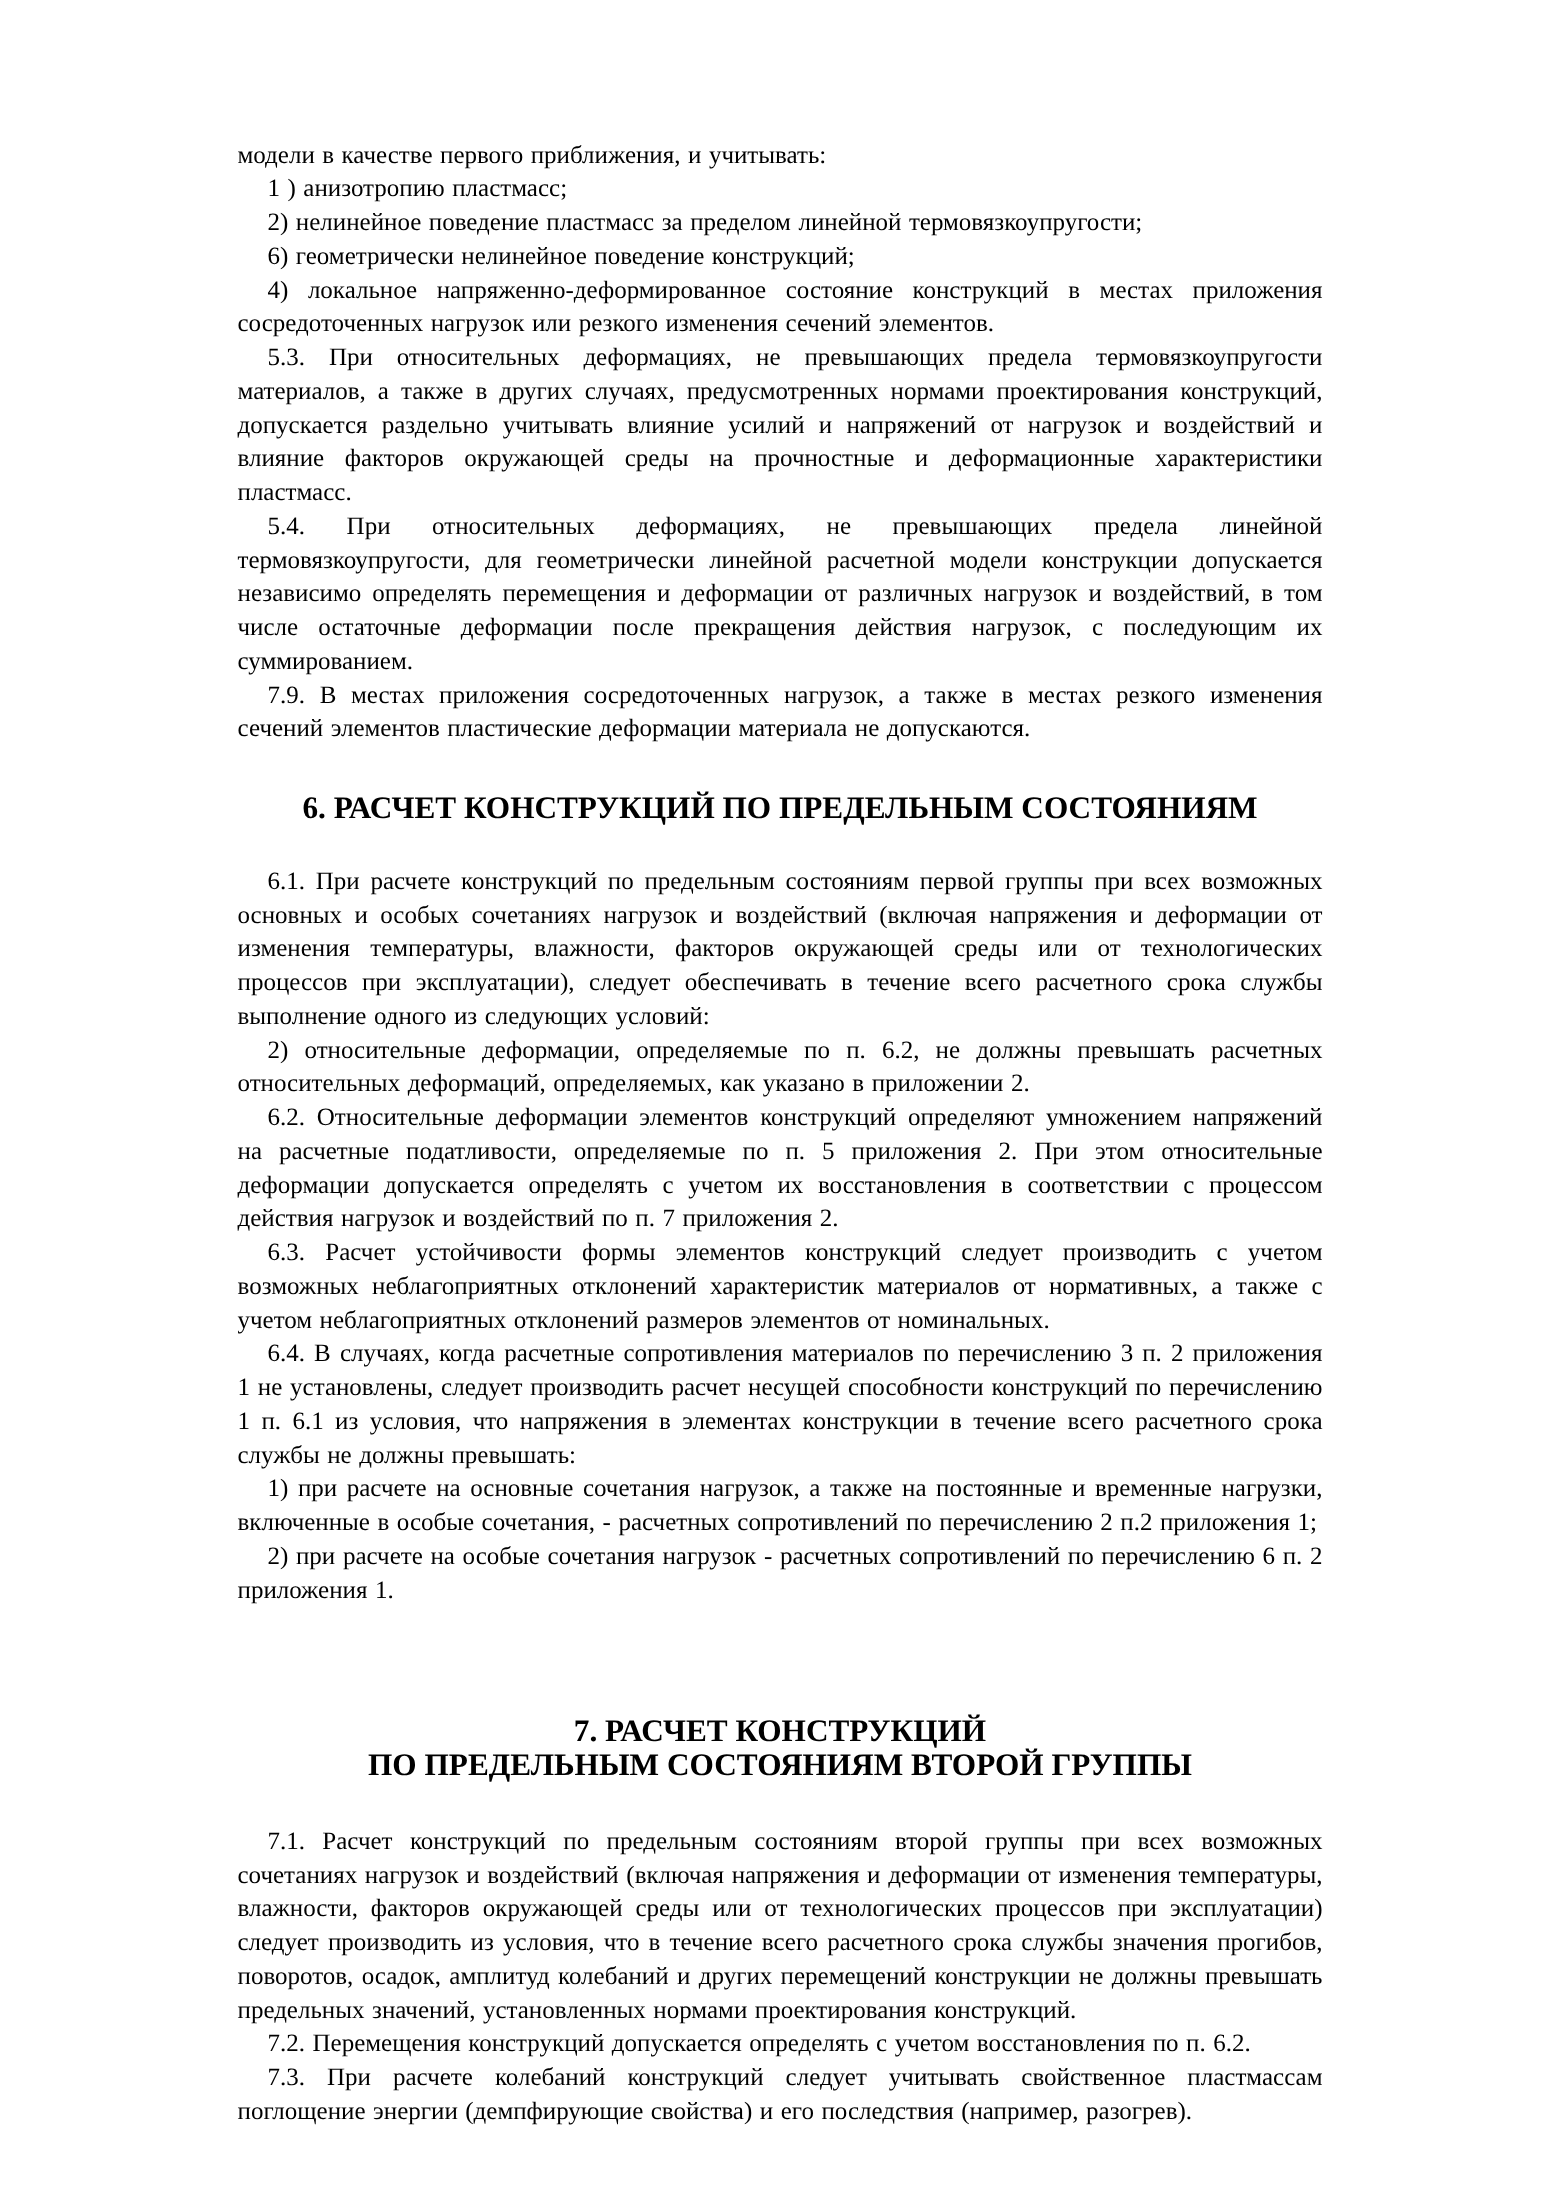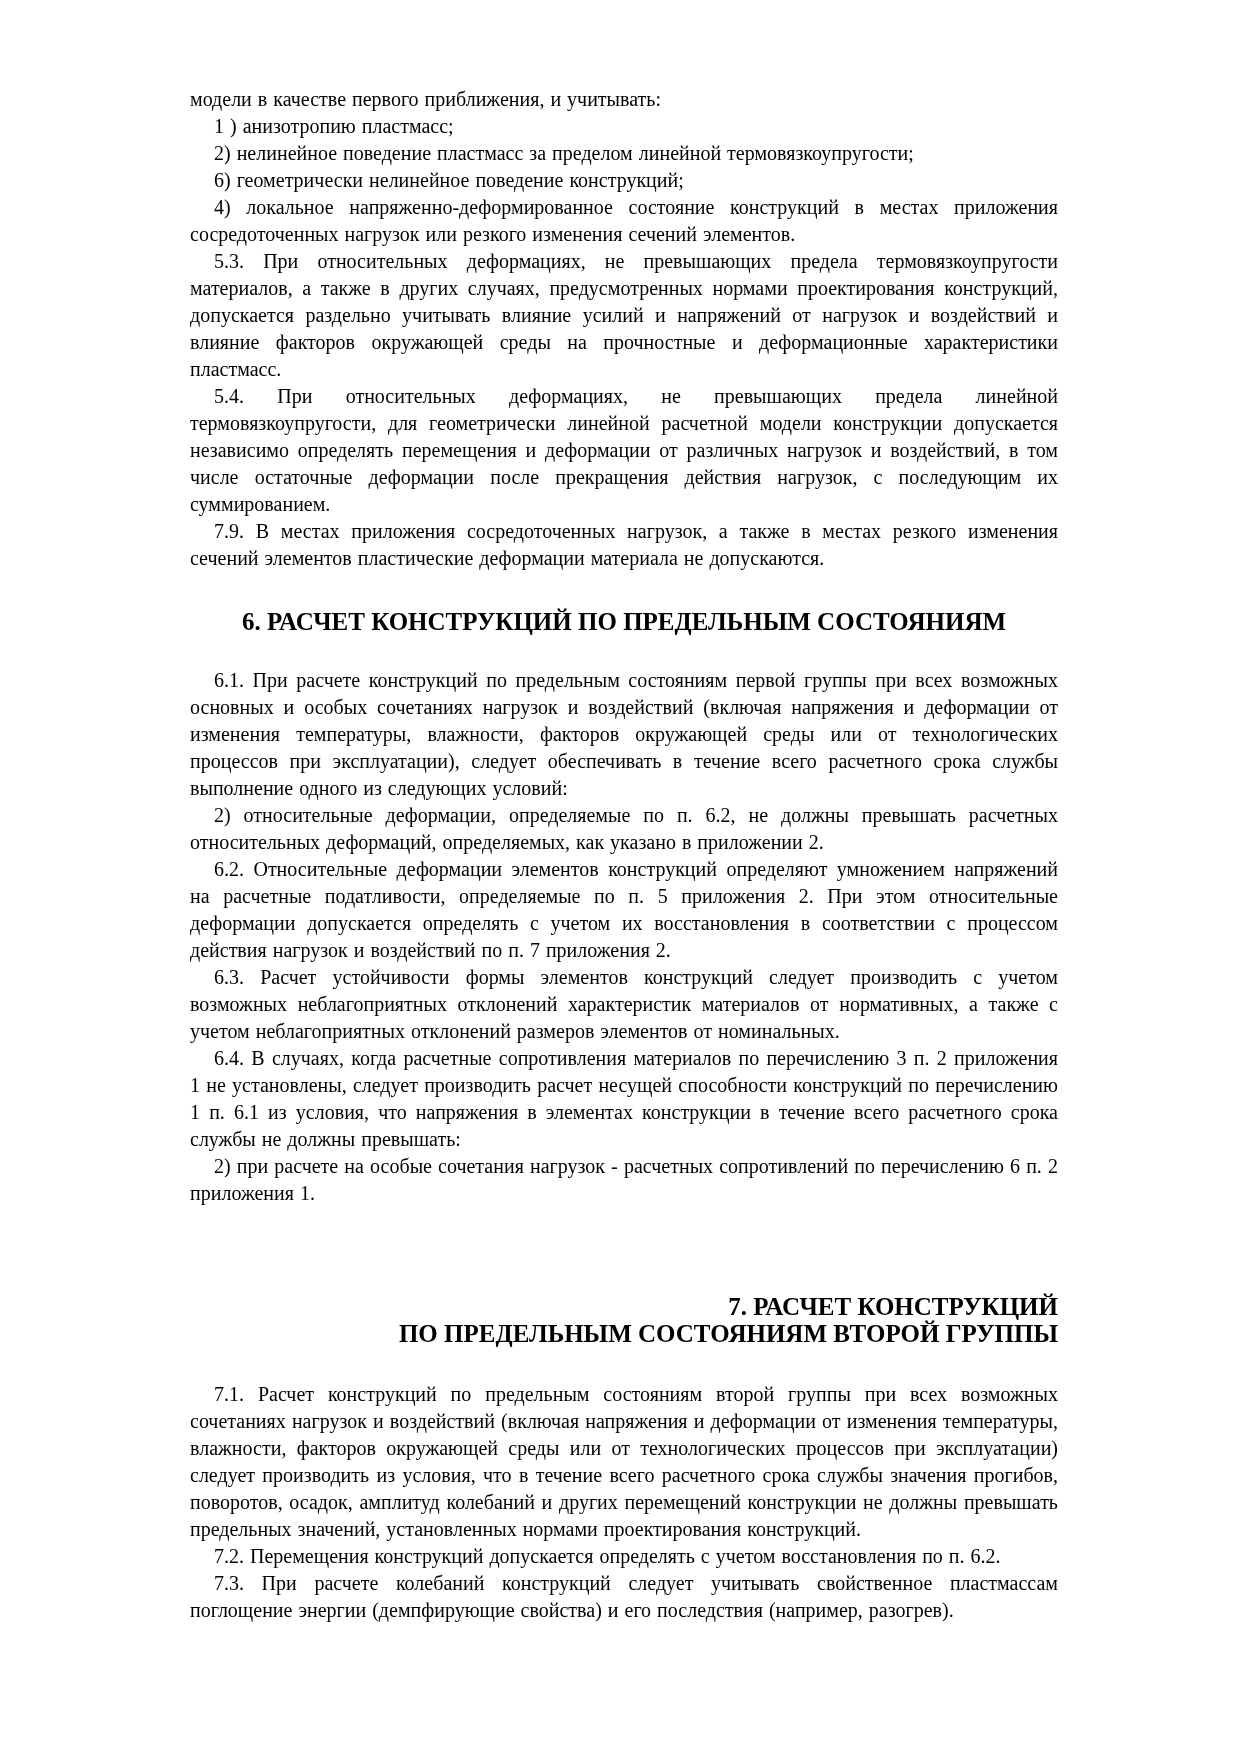--- a/index.html
+++ b/index.html
@@ -11,21 +11,21 @@
     width: 1240px;
     height: 1755px;
     font-family: "Liberation Serif", "DejaVu Serif", serif;
     color: #000000;
     overflow: hidden;
   }
   .page {
     box-sizing: border-box;
     width: 1240px;
     height: 1755px;
-    padding: 86px 182px 40px 190px;
+    padding: 111px 182px 40px 190px;
     background: #ffffff;
   }
   p.para {
     margin: 0;
     font-size: 20px;
     line-height: 27px;
     text-align: justify;
     text-indent: 24px;
     word-spacing: 1px;
   }
@@ -38,21 +38,20 @@
     font-size: 25px;
     line-height: 27px;
     margin: 36px 0 32px 0;
   }
   .heading .h-line {
     display: block;
   }
   .heading-7 {
     margin-top: 86px;
     margin-bottom: 34px;
-    text-align: right;
   }
 </style>
 </head>
 <body>
 
 <div class="page">
 
   <p class="para no-indent">модели в качестве первого приближения, и учитывать:</p>
   <p class="para">1 ) анизотропию пластмасс;</p>
   <p class="para">2) нелинейное поведение пластмасс за пределом линейной термовязкоупругости;</p>
@@ -64,20 +63,21 @@
 
   <div class="heading">
     <span class="h-line">6. РАСЧЕТ КОНСТРУКЦИЙ ПО ПРЕДЕЛЬНЫМ СОСТОЯНИЯМ</span>
   </div>
 
   <p class="para">6.1. При расчете конструкций по предельным состояниям первой группы при всех возможных основных и особых сочетаниях нагрузок и воздействий (включая напряжения и деформации от изменения температуры, влажности, факторов окружающей среды или от технологических процессов при эксплуатации), следует обеспечивать в течение всего расчетного срока службы выполнение одного из следующих условий:</p>
   <p class="para">2) относительные деформации, определяемые по п. 6.2, не должны превышать расчетных относительных деформаций, определяемых, как указано в приложении 2.</p>
   <p class="para">6.2. Относительные деформации элементов конструкций определяют умножением напряжений на расчетные податливости, определяемые по п. 5 приложения 2. При этом относительные деформации допускается определять с учетом их восстановления в соответствии с процессом действия нагрузок и воздействий по п. 7 приложения 2.</p>
   <p class="para">6.3. Расчет устойчивости формы элементов конструкций следует производить с учетом возможных неблагоприятных отклонений характеристик материалов от нормативных, а также с учетом неблагоприятных отклонений размеров элементов от номинальных.</p>
   <p class="para">6.4. В случаях, когда расчетные сопротивления материалов по перечислению 3 п. 2 приложения 1 не установлены, следует производить расчет несущей способности конструкций по перечислению 1 п. 6.1 из условия, что напряжения в элементах конструкции в течение всего расчетного срока службы не должны превышать:</p>
+  <p class="para">1) при расчете на основные сочетания нагрузок, а также на постоянные и временные нагрузки, включенные в особые сочетания, - расчетных сопротивлений по перечислению 2 п.2 приложения 1;</p>
   <p class="para">2) при расчете на особые сочетания нагрузок - расчетных сопротивлений по перечислению 6 п. 2 приложения 1.</p>
 
   <div class="heading heading-7">
     <span class="h-line">7. РАСЧЕТ КОНСТРУКЦИЙ</span>
     <span class="h-line">ПО ПРЕДЕЛЬНЫМ СОСТОЯНИЯМ ВТОРОЙ ГРУППЫ</span>
   </div>
 
   <p class="para">7.1. Расчет конструкций по предельным состояниям второй группы при всех возможных сочетаниях нагрузок и воздействий (включая напряжения и деформации от изменения температуры, влажности, факторов окружающей среды или от технологических процессов при эксплуатации) следует производить из условия, что в течение всего расчетного срока службы значения прогибов, поворотов, осадок, амплитуд колебаний и других перемещений конструкции не должны превышать предельных значений, установленных нормами проектирования конструкций.</p>
   <p class="para">7.2. Перемещения конструкций допускается определять с учетом восстановления по п. 6.2.</p>
   <p class="para">7.3. При расчете колебаний конструкций следует учитывать свойственное пластмассам поглощение энергии (демпфирующие свойства) и его последствия (например, разогрев).</p>

